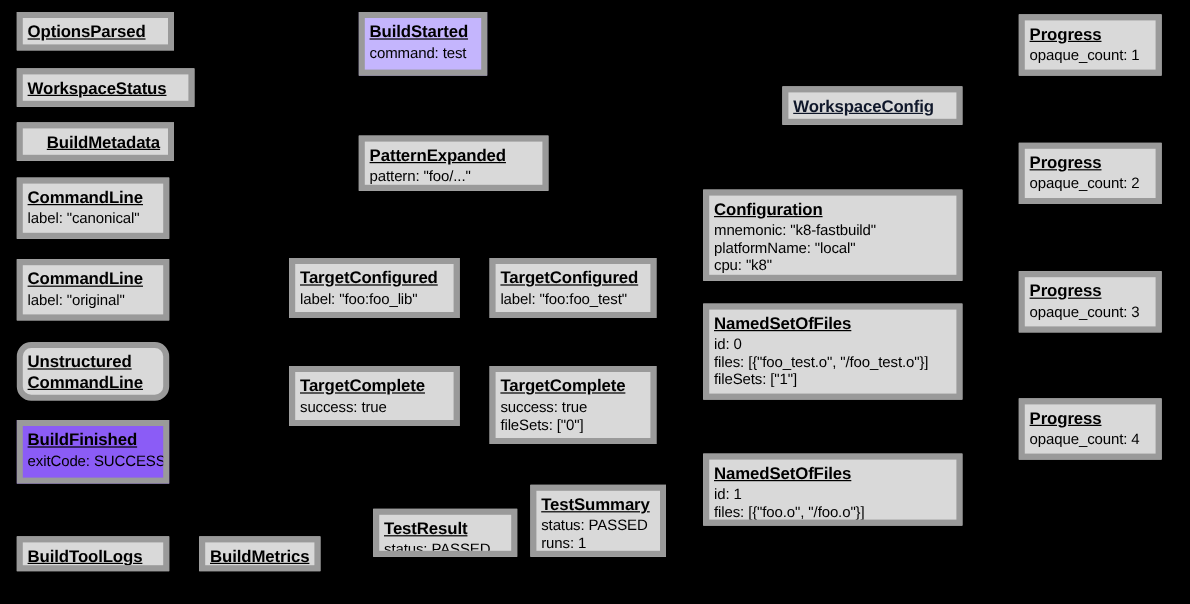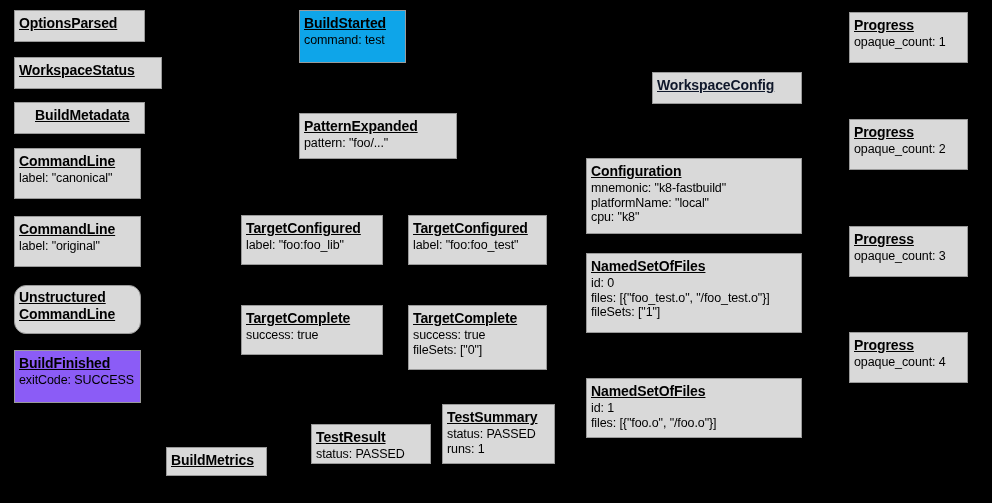--- a/index.html
+++ b/index.html
@@ -13,21 +13,21 @@
     width: 992px;
     height: 503px;
     background: #000000;
     overflow: hidden;
     font-family: "Liberation Sans", sans-serif;
   }
   .node {
     position: absolute;
     box-sizing: border-box;
     background: #d9d9d9;
-    border: 1px solid #b91c1c;
+    border: 5px solid #b91c1c;
     color: #000000;
     padding: 3px 4px 4px 4px;
     line-height: 1.18;
     overflow: hidden;
   }
   .node-title {
     display: inline-block;
     font-size: 14px;
     font-weight: bold;
     text-decoration: underline;
@@ -58,22 +58,23 @@
     <div class="node" style="left: 14px; top: 148px; width: 127px; height: 51px; background: rgb(217, 217, 217); border-color: rgb(154, 154, 154); color: rgb(0, 0, 0);"><div class="node-title">CommandLine</div><div class="node-fields">
         <span class="node-field">label: "canonical"</span>
       </div></div>
     <div class="node" style="left: 14px; top: 216px; width: 127px; height: 51px; background: rgb(217, 217, 217); border-color: rgb(154, 154, 154); color: rgb(0, 0, 0);"><div class="node-title">CommandLine</div><div class="node-fields">
         <span class="node-field">label: "original"</span>
       </div></div>
     <div class="node" style="left: 14px; top: 285px; width: 127px; height: 49px; background: rgb(217, 217, 217); border-color: rgb(154, 154, 154); color: rgb(0, 0, 0); border-radius: 12px;"><div class="node-title wrap">Unstructured CommandLine</div></div>
     <div class="node" style="left: 14px; top: 350px; width: 127px; height: 53px; background: #8b5cf6; border-color: rgb(154, 154, 154); color: rgb(0, 0, 0);"><div class="node-title">BuildFinished</div><div class="node-fields">
         <span class="node-field">exitCode: SUCCESS</span>
       </div></div>
+    <div class="node" style="left: 14px; top: 447px; width: 127px; height: 29px; background: rgb(217, 217, 217); border-color: rgb(154, 154, 154); color: rgb(0, 0, 0);"><div class="node-title">BuildToolLogs</div></div>
     <div class="node" style="left: 166px; top: 447px; width: 101px; height: 29px; background: rgb(217, 217, 217); border-color: rgb(154, 154, 154); color: rgb(0, 0, 0);"><div class="node-title">BuildMetrics</div></div>
-    <div class="node" style="left: 299px; top: 10px; width: 107px; height: 53px; background: #0ea5e9; border-color: rgb(154, 154, 154); color: rgb(0, 0, 0);"><div class="node-title">BuildStarted</div><div class="node-fields">
+    <div class="node" style="left: 299px; top: 10px; width: 107px; height: 53px; background: #c4b5fd; border-color: rgb(154, 154, 154); color: rgb(0, 0, 0);"><div class="node-title">BuildStarted</div><div class="node-fields">
         <span class="node-field">command: test</span>
       </div></div>
     <div class="node" style="left: 299px; top: 113px; width: 158px; height: 46px; background: rgb(217, 217, 217); border-color: rgb(154, 154, 154); color: rgb(0, 0, 0);"><div class="node-title">PatternExpanded</div><div class="node-fields">
         <span class="node-field">pattern: "foo/..."</span>
       </div></div>
     <div class="node" style="left: 241px; top: 215px; width: 142px; height: 50px; background: rgb(217, 217, 217); border-color: rgb(154, 154, 154); color: rgb(0, 0, 0);"><div class="node-title">TargetConfigured</div><div class="node-fields">
         <span class="node-field">label: "foo:foo_lib"</span>
       </div></div>
     <div class="node" style="left: 408px; top: 215px; width: 139px; height: 50px; background: rgb(217, 217, 217); border-color: rgb(154, 154, 154); color: rgb(0, 0, 0);"><div class="node-title">TargetConfigured</div><div class="node-fields">
         <span class="node-field">label: "foo:foo_test"</span>

